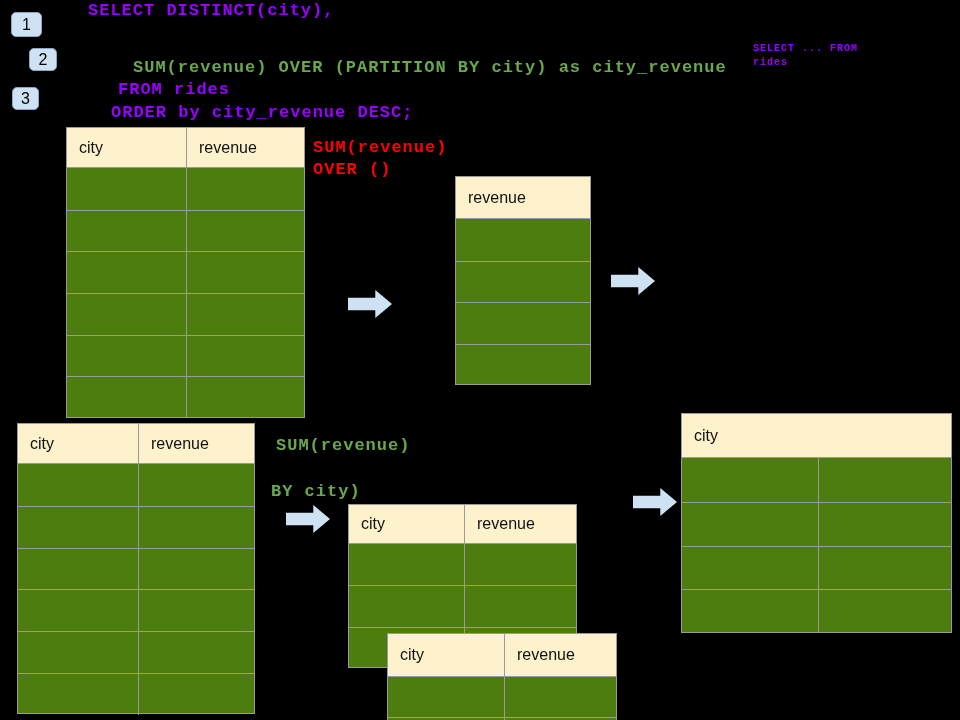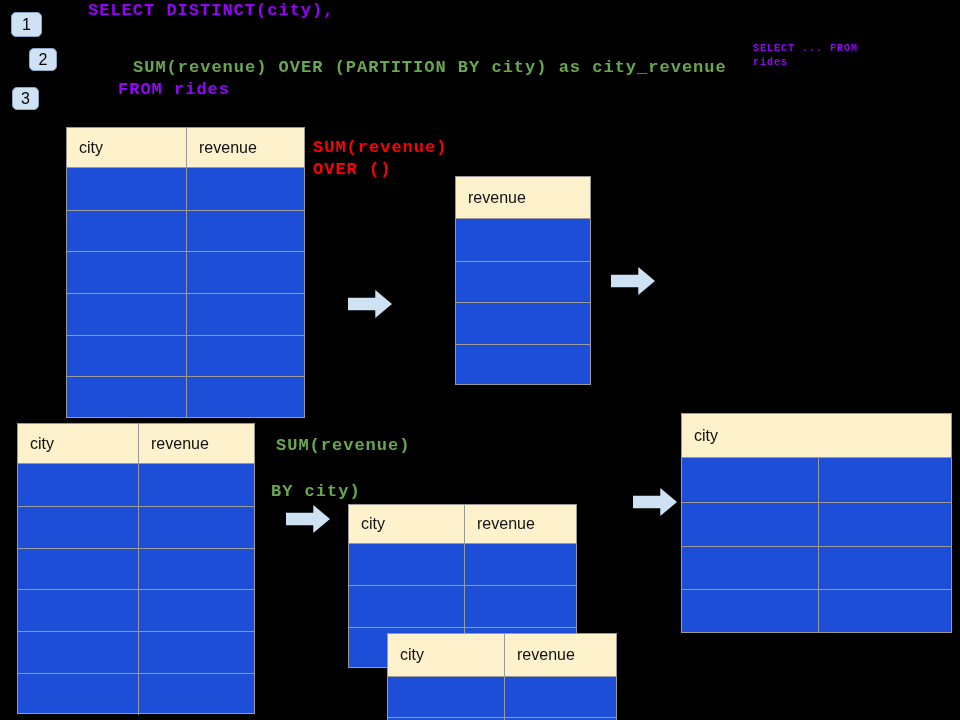--- a/index.html
+++ b/index.html
@@ -36,21 +36,21 @@
     display:flex;align-items:center;justify-content:center;
     color:#000;font-size:16px;font-family:"Liberation Sans",sans-serif;
   }
   
   .arrow{
     position:absolute;width:44px;height:28px;background:var(--arrow-fill);
     clip-path:polygon(0% 28%,62% 28%,62% 0%,100% 50%,62% 100%,62% 72%,0% 72%);
   }
   
   .tbl{
-    position:absolute;border:1px solid var(--table-border);background:#1d4ed8;
+    position:absolute;border:1px solid var(--table-border);background:#4d7c0f;
   }
   .thead{
     display:flex;height:var(--hh);background:var(--table-header-fill);
     border-bottom:1px solid var(--table-border);
   }
   .th{
     display:flex;align-items:center;padding-left:12px;
     font-size:16px;color:#111;overflow:hidden;
   }
   .th.c1{width:var(--c1);}
@@ -72,20 +72,21 @@
   <div class="badge" style="left:29px;top:48px;width:28px;height:23px;">
       <span>2</span>
     </div>
   <div class="badge" style="left:12px;top:87px;width:27px;height:23px;">
       <span>3</span>
     </div>
 
   <div class="code code-main sql-purple" style="left:88px;top:0;">SELECT DISTINCT(city),</div>
   <div class="code code-main sql-green" style="left:133px;top:57px;">SUM(revenue) OVER (PARTITION BY city) as city_revenue</div>
   <div class="code code-main sql-purple" style="left:110px;top:79px;margin-left:8px;">FROM rides</div>
+  <div class="code code-main sql-purple" style="left:111px;top:102px;">ORDER by city_revenue DESC;</div>
 
   <div class="code code-small sql-purple" style="left:753px;top:38px;">SELECT ... FROM</div>
   <div class="code code-small sql-purple" style="left:753px;top:52px;">rides</div>
 
   <div class="code code-main sql-red" style="left:313px;top:137px;">SUM(revenue)</div>
   <div class="code code-main sql-red" style="left:313px;top:159px;">OVER ()</div>
 
   <div class="code code-main sql-green" style="left:276px;top:435px;">SUM(revenue)</div>
   <div class="code code-main sql-green" style="left:271px;top:481px;">BY city)</div>
 

